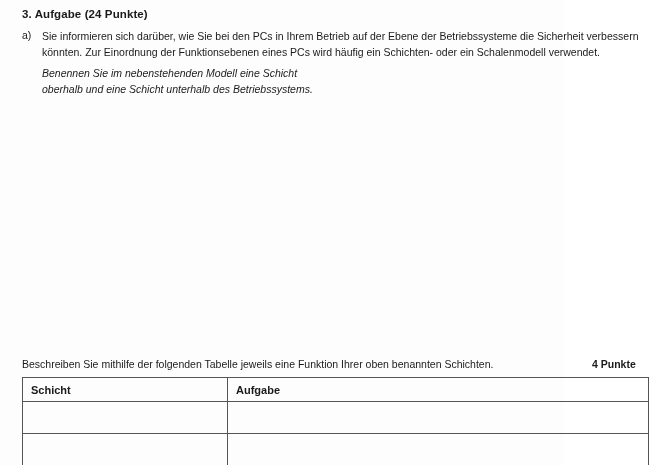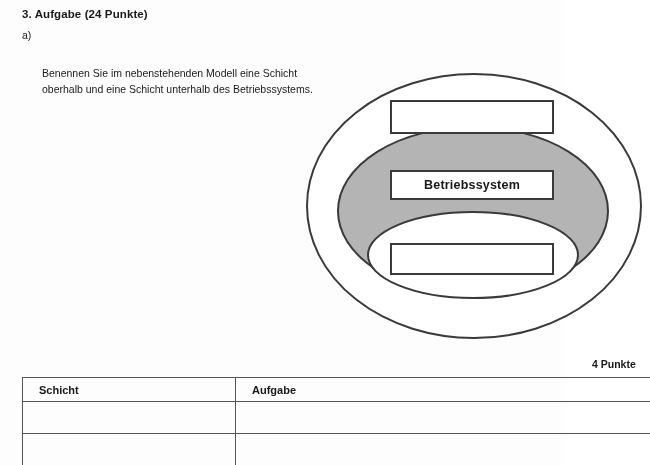--- a/index.html
+++ b/index.html
@@ -50,20 +50,21 @@
     line-height: 15.5px;
     text-align: left;
   }
   .sub-instruction {
     position: absolute;
     left: 42px;
     top: 66px;
     width: 280px;
     font-size: 10.5px;
     line-height: 15.5px;
+    font-style: italic;
   }
 
   
   .diagram {
     position: absolute;
     left: 300px;
     top: 64px;
     width: 348px;
     height: 284px;
   }
@@ -124,21 +125,21 @@
     position: absolute;
     left: 22px;
     top: 377px;
     width: 608px;
     border-collapse: collapse;
     table-layout: fixed;
   }
   .answer-table th,
   .answer-table td {
     border: 1px solid #555555;
-    padding: 0 0 0 16px;
+    padding: 0 0 0 8px;
     font-size: 11px;
     text-align: left;
     vertical-align: middle;
   }
   .answer-table th {
     font-weight: bold;
     height: 23px;
   }
   .answer-table td {
     height: 31px;
@@ -148,37 +149,26 @@
 </style>
 </head>
 <body>
 
 <div class="page">
 
   <div class="task-heading">3. Aufgabe (24 Punkte)</div>
 
   <div class="item-marker">a)</div>
 
+  <div class="item-body">Sie informieren sich darüber, wie Sie bei den PCs in Ihrem Betrieb auf der Ebene der Betriebssysteme die Sicherheit verbessern könnten. Zur Einordnung der Funktionsebenen eines PCs wird häufig ein Schichten- oder ein Schalenmodell verwendet.</div>
 
   <div class="sub-instruction">Benennen Sie im nebenstehenden Modell eine Schicht oberhalb und eine Schicht unterhalb des Betriebssystems.</div>
 
-  <div class="diagram">
-    <svg width="348" height="284" viewBox="0 0 348 284">
-      <ellipse cx="174" cy="142" rx="167" ry="132" fill="#ffffff" stroke="#3a3a3a" stroke-width="2"></ellipse>
-      <ellipse cx="173" cy="147" rx="135" ry="84" fill="#b4b4b4" stroke="#3a3a3a" stroke-width="2"></ellipse>
-      <ellipse cx="173" cy="191" rx="105" ry="43" fill="#ffffff" stroke="#3a3a3a" stroke-width="2"></ellipse>
-    </svg>
 
-    <div class="ring-label outer-box"></div>
-
-    <div class="ring-label os-box">Betriebssystem</div>
-
-    <div class="ring-label inner-box"></div>
-  </div>
-
+  <div class="table-intro">Beschreiben Sie mithilfe der folgenden Tabelle jeweils eine Funktion Ihrer oben benannten Schichten.</div>
 
   <div class="points-note">4 Punkte</div>
 
   <table class="answer-table">
     <thead>
       <tr>
         <th class="col-schicht">Schicht</th>
         <th class="col-funktion">Aufgabe</th>
       </tr>
     </thead>

